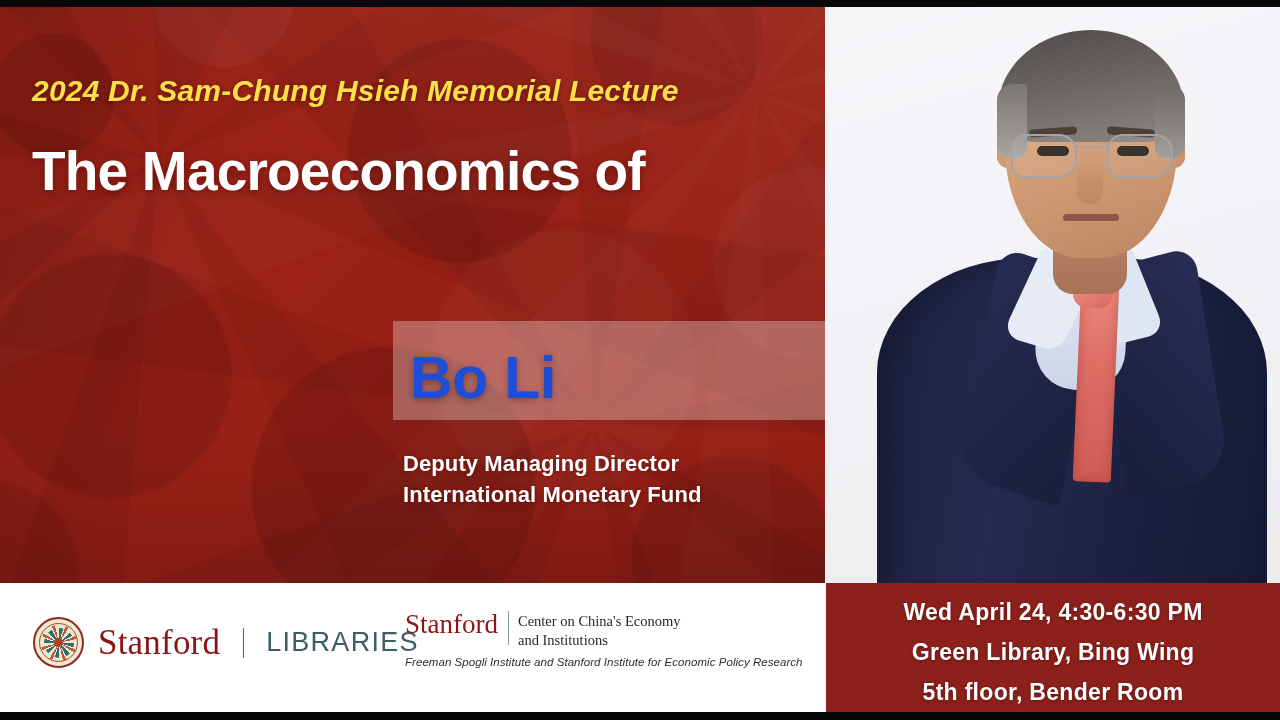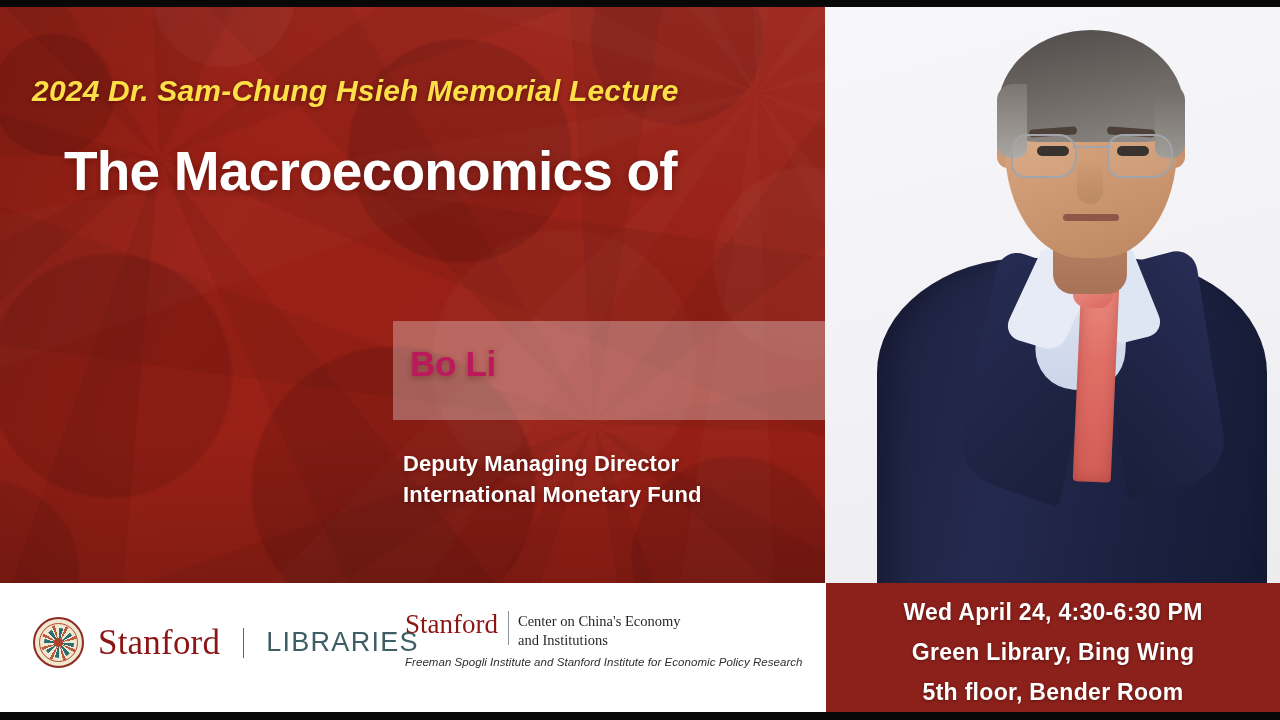--- a/index.html
+++ b/index.html
@@ -338,38 +338,37 @@
     position: absolute;
     left: 32px;
     top: 140px;
     width: 720px;
     color: #ffffff;
     font-size: 55px;
     font-weight: bold;
     line-height: 1.14;
     letter-spacing: -0.8px;
     text-shadow: 0 2px 7px rgba(60,0,0,.40);
-    margin-left: 32px;
   }
 
   #name-band {
     position: absolute;
     left: 393px;
     top: 321px;
     width: 432px;
     height: 99px;
     background: rgba(255,255,255,.30);
     z-index: 6;
   }
   .speaker-name {
     position: absolute;
     left: 410px;
     top: 344px;
-    color: #be185d;
-    font-size: 35px;
+    color: #1d4ed8;
+    font-size: 59px;
     font-weight: bold;
     letter-spacing: -0.3px;
     text-shadow: 0 2px 6px rgba(60,0,0,.35);
     z-index: 7;
   }
   .speaker-role {
     position: absolute;
     left: 403px;
     top: 448px;
     color: #ffffff;

